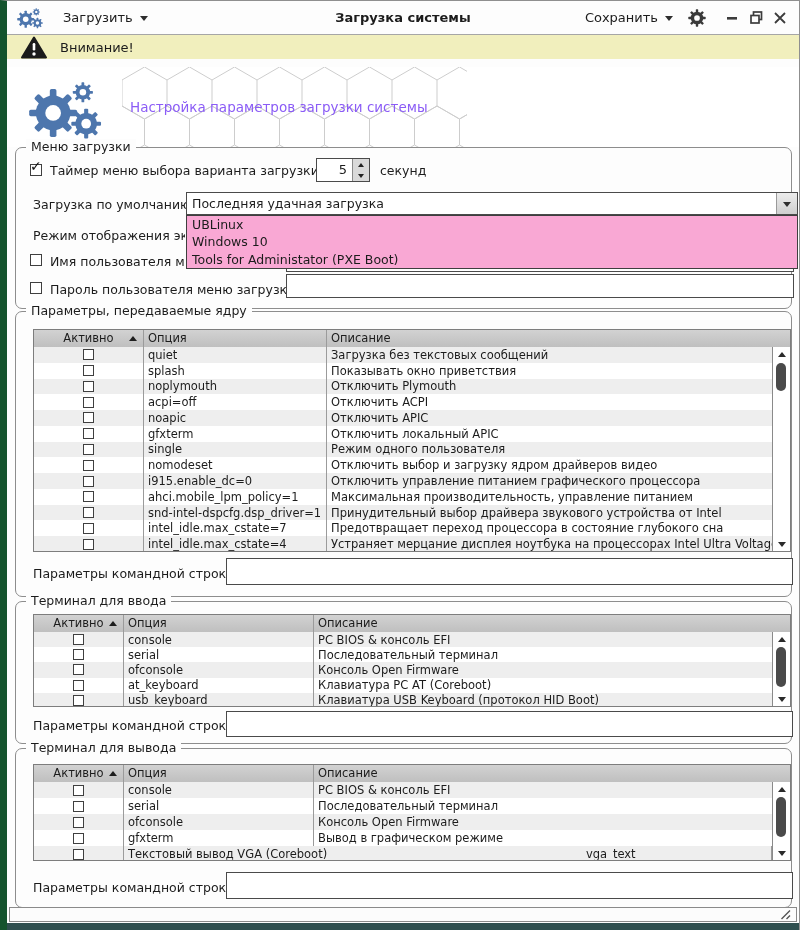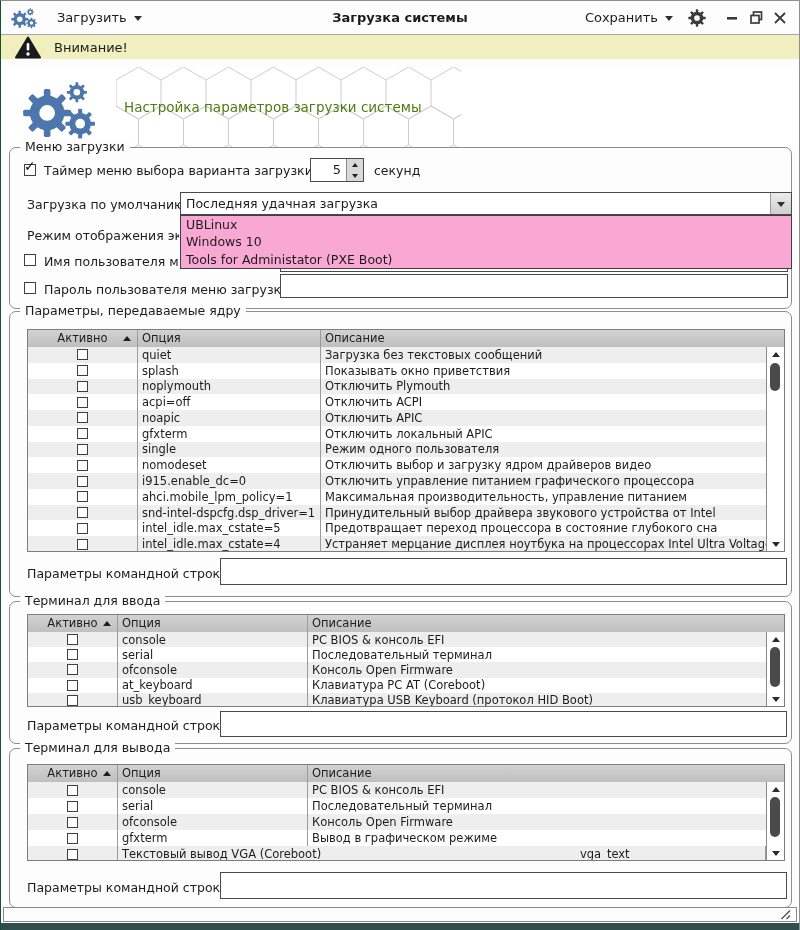--- a/index.html
+++ b/index.html
@@ -1,19 +1,19 @@
 <!DOCTYPE html>
 <html><head>
 <meta charset="utf-8">
 <style>
   html,body{margin:0;padding:0;}
   body{width:800px;height:930px;position:relative;background:#fff;
        font-family:"DejaVu Sans","Liberation Sans",sans-serif;color:#1c1c1c;
        overflow:hidden;}
-  .window{position:absolute;inset:0;border-left:1px solid #14532d;border-right:1px solid #8f8f8f;border-top:1px solid #8f8f8f;box-sizing:border-box;background:#fdfdfd;}
+  .window{position:absolute;inset:0;border-left:7px solid #14532d;border-right:1px solid #8f8f8f;border-top:1px solid #8f8f8f;box-sizing:border-box;background:#fdfdfd;}
 
   
   .titlebar{position:absolute;left:0;right:0;top:0;height:33px;background:#fdfdfd;
             border-bottom:1px solid #a6a6a6;display:flex;align-items:center;}
   .appicon{margin-left:9px;flex:0 0 auto;}
   .menu-btn{display:flex;align-items:center;gap:7px;font-size:13px;cursor:default;}
   .load-menu{margin-left:17px;}
   .caret{width:0;height:0;border-left:4.5px solid transparent;border-right:4.5px solid transparent;border-top:5.5px solid #2e2e2e;margin-top:2px;}
   .tb-title{position:absolute;left:0;right:0;text-align:center;font-size:13px;font-weight:600;pointer-events:none;}
   .tb-right{position:absolute;right:12px;top:0;height:33px;display:flex;align-items:center;gap:15px;}
@@ -23,21 +23,21 @@
   
   .warnbar{position:absolute;left:0;right:0;top:34px;height:24px;background:#f1efbd;display:flex;align-items:center;}
   .warnbar svg{margin-left:14px;}
   .warn-text{margin-left:13px;font-size:13px;}
 
   
   .logorow{position:absolute;left:0;right:0;top:66px;height:80px;background:#fff;}
   .biglogo{position:absolute;left:13px;top:3px;}
   .hexbanner{position:absolute;left:115px;top:0;width:345px;height:80px;}
   .hexbanner svg{position:absolute;inset:0;}
-  .hex-title{position:absolute;left:8px;top:50%;transform:translateY(-50%);font-size:13.5px;color:#4d7c0f;white-space:nowrap;}
+  .hex-title{position:absolute;left:8px;top:50%;transform:translateY(-50%);font-size:13.5px;color:#8b5cf6;white-space:nowrap;}
 
   
   .grp{position:absolute;left:8px;right:7px;border:1px solid #8d8d8d;border-radius:7px;background:#fdfdfd;}
   .legend{position:absolute;top:-9px;left:10px;background:#fdfdfd;padding:0 5px;font-size:12.5px;}
   .g1{top:146px;height:160px;}
   .g2{top:310px;height:284px;}
   .g3{top:600px;height:141px;}
   .g4{top:747px;height:158px;}
 
   .lbl{position:absolute;font-size:12.5px;white-space:nowrap;}
@@ -334,21 +334,21 @@
             <div class="tc c-active">
               <span class="cb row-cb"></span>
             </div>
             <div class="tc c-opt">snd-intel-dspcfg.dsp_driver=1</div>
             <div class="tc c-desc">Принудительный выбор драйвера звукового устройства от Intel</div>
           </div>
           <div class="trow">
             <div class="tc c-active">
               <span class="cb row-cb"></span>
             </div>
-            <div class="tc c-opt">intel_idle.max_cstate=5</div>
+            <div class="tc c-opt">intel_idle.max_cstate=7</div>
             <div class="tc c-desc">Предотвращает переход процессора в состояние глубокого сна</div>
           </div>
           <div class="trow">
             <div class="tc c-active">
               <span class="cb row-cb"></span>
             </div>
             <div class="tc c-opt">intel_idle.max_cstate=4</div>
             <div class="tc c-desc">Устраняет мерцание дисплея ноутбука на процессорах Intel Ultra Voltage</div>
           </div>
         </div>

